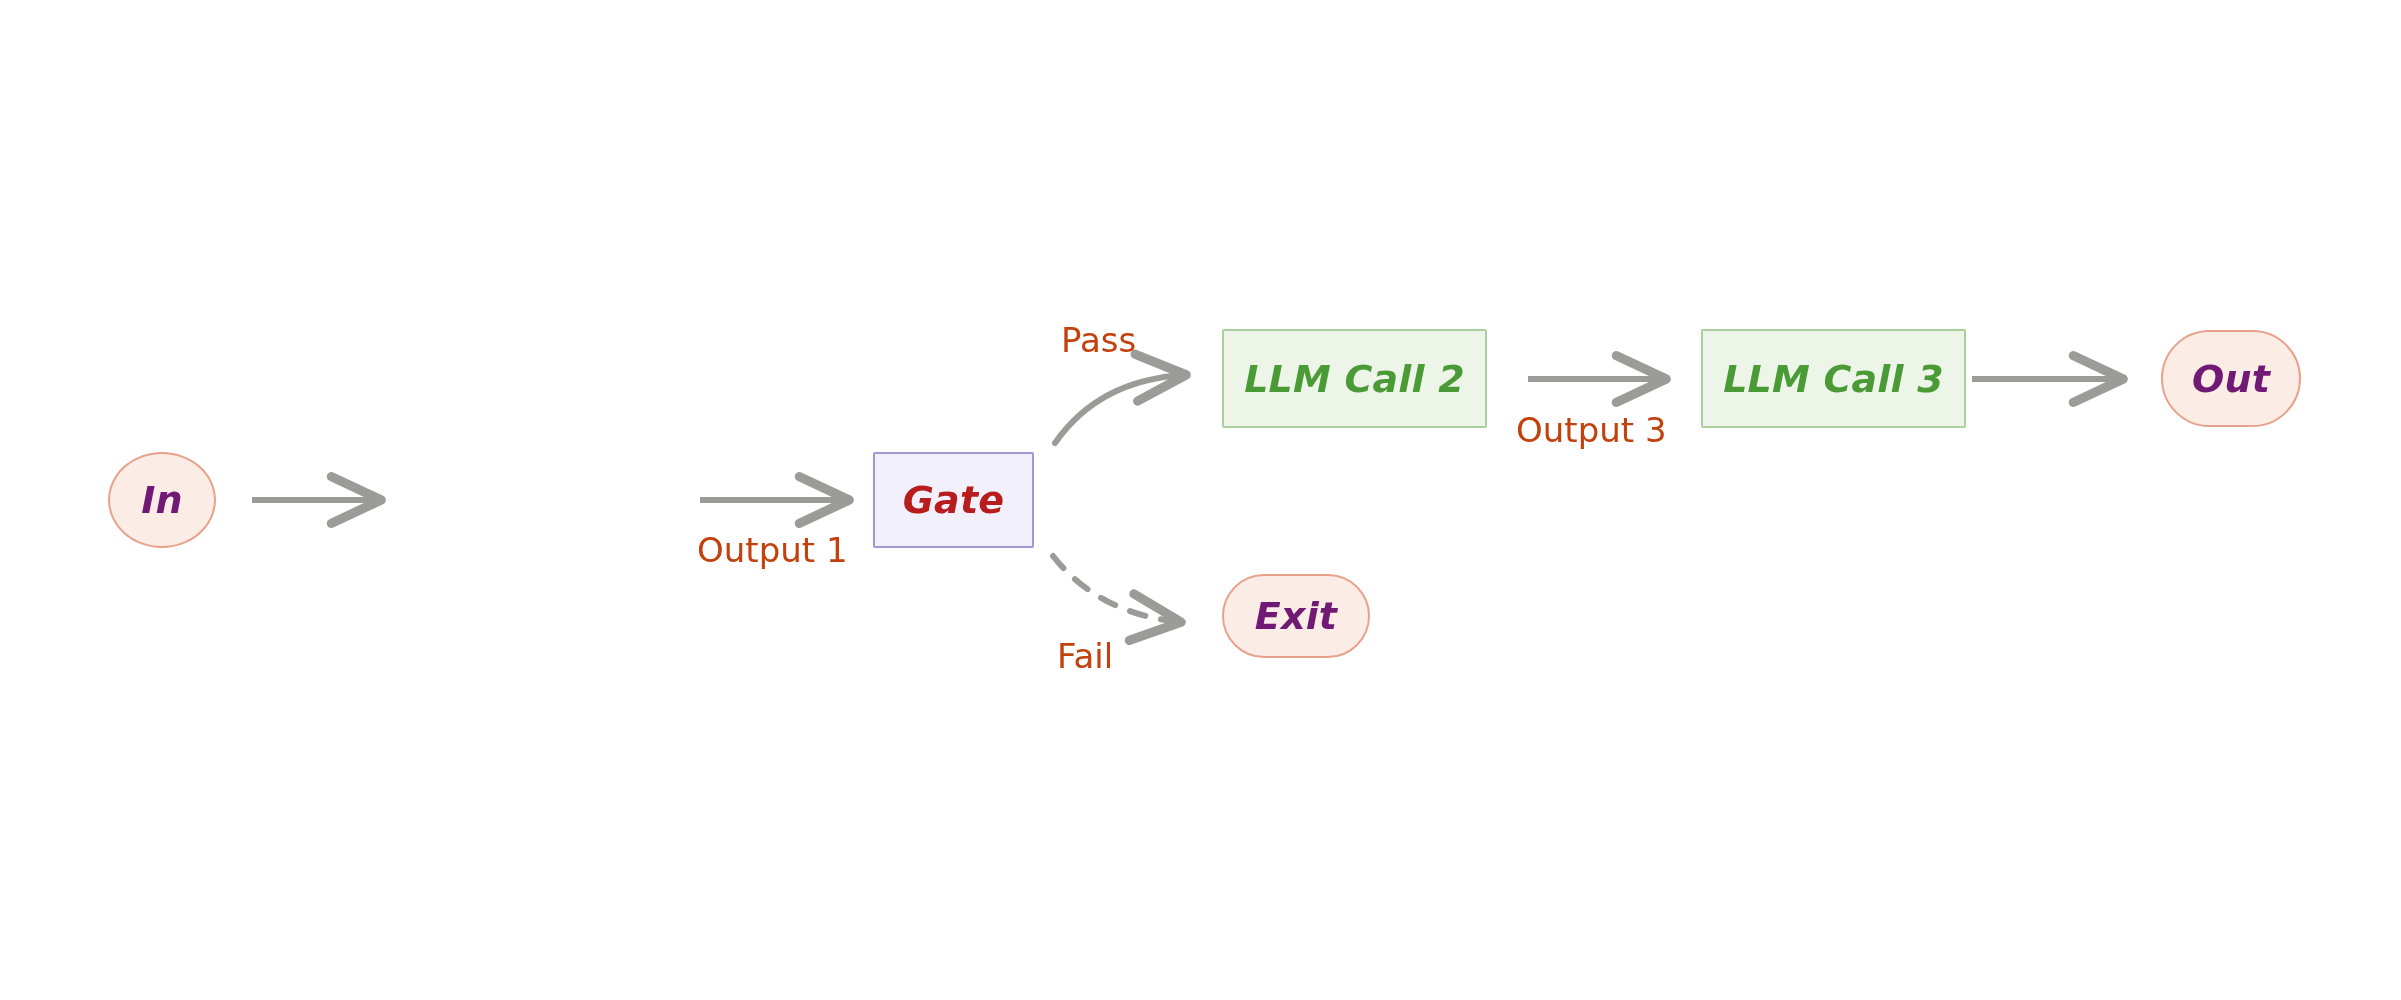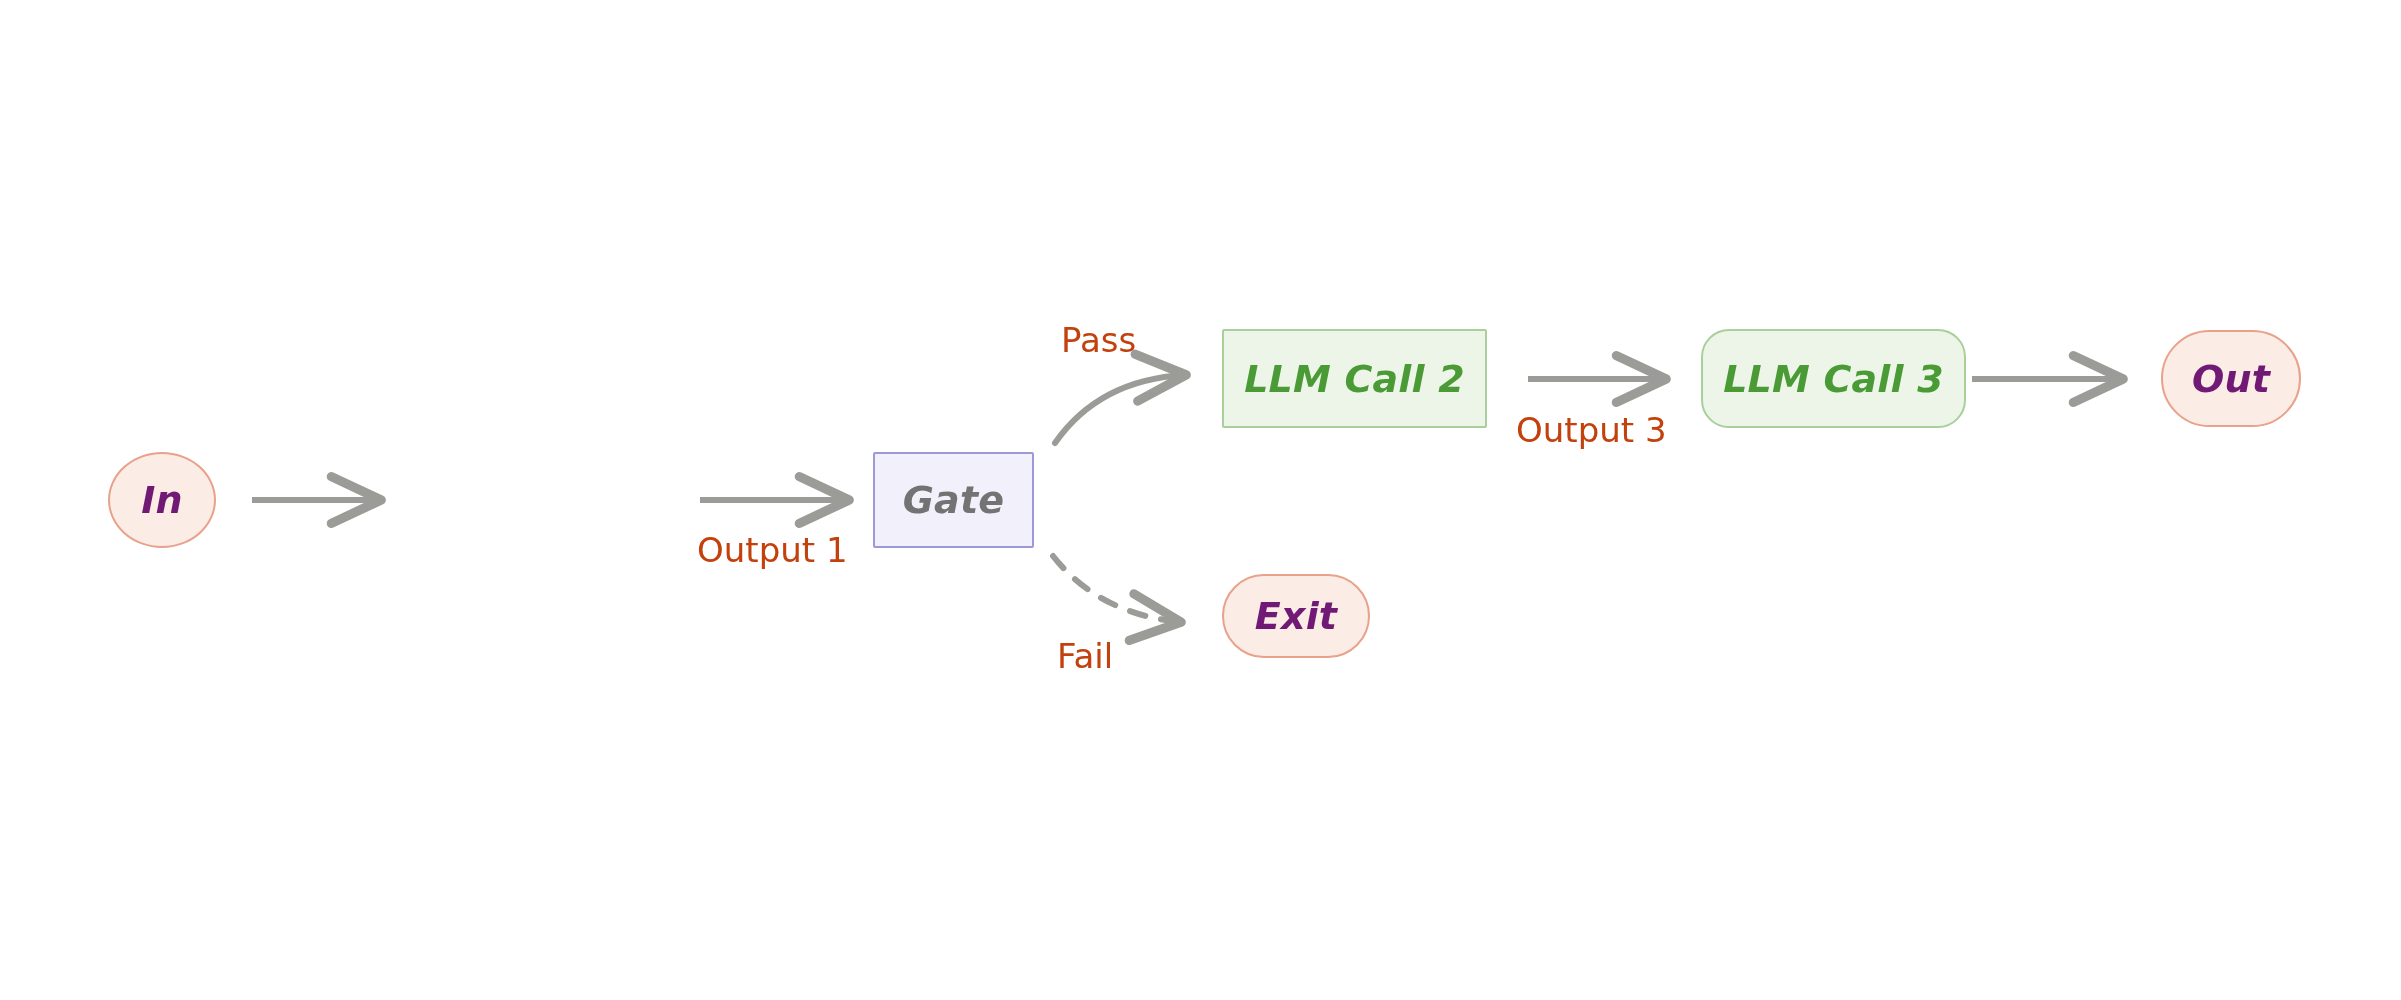--- a/index.html
+++ b/index.html
@@ -54,21 +54,21 @@
     font-weight: 700;
     letter-spacing: 0.2px;
   }
   
   .node-gate {
     background: #f2f1fb;
     border: 2px solid #9d99d8;
     border-radius: 2px;
   }
   .node-gate .node-label {
-    color: #737373;
+    color: #b91c1c;
     font-size: 38px;
     font-weight: 700;
     letter-spacing: 0.2px;
   }
   
   .node-terminal {
     background: #fcece6;
     border: 2px solid #e8a18b;
   }
   .node-terminal .node-label {
@@ -133,21 +133,21 @@
 
 
   <div class="node node-gate" style="left:873px; top:452px; width:161px; height:96px;">
     <span class="node-label">Gate</span>
   </div>
 
   <div class="node node-process" style="left:1222px; top:329px; width:265px; height:99px;">
     <span class="node-label">LLM Call 2</span>
   </div>
 
-  <div class="node node-process" style="left:1701px; top:329px; width:265px; height:99px;border-radius:28px;">
+  <div class="node node-process" style="left:1701px; top:329px; width:265px; height:99px;">
     <span class="node-label">LLM Call 3</span>
   </div>
 
   <div class="node node-terminal shape-pill" style="left:2161px; top:330px; width:140px; height:97px;">
     <span class="node-label">Out</span>
   </div>
 
   <div class="node node-terminal shape-pill" style="left:1222px; top:574px; width:148px; height:84px;text-align:right;">
     <span class="node-label">Exit</span>
   </div>

